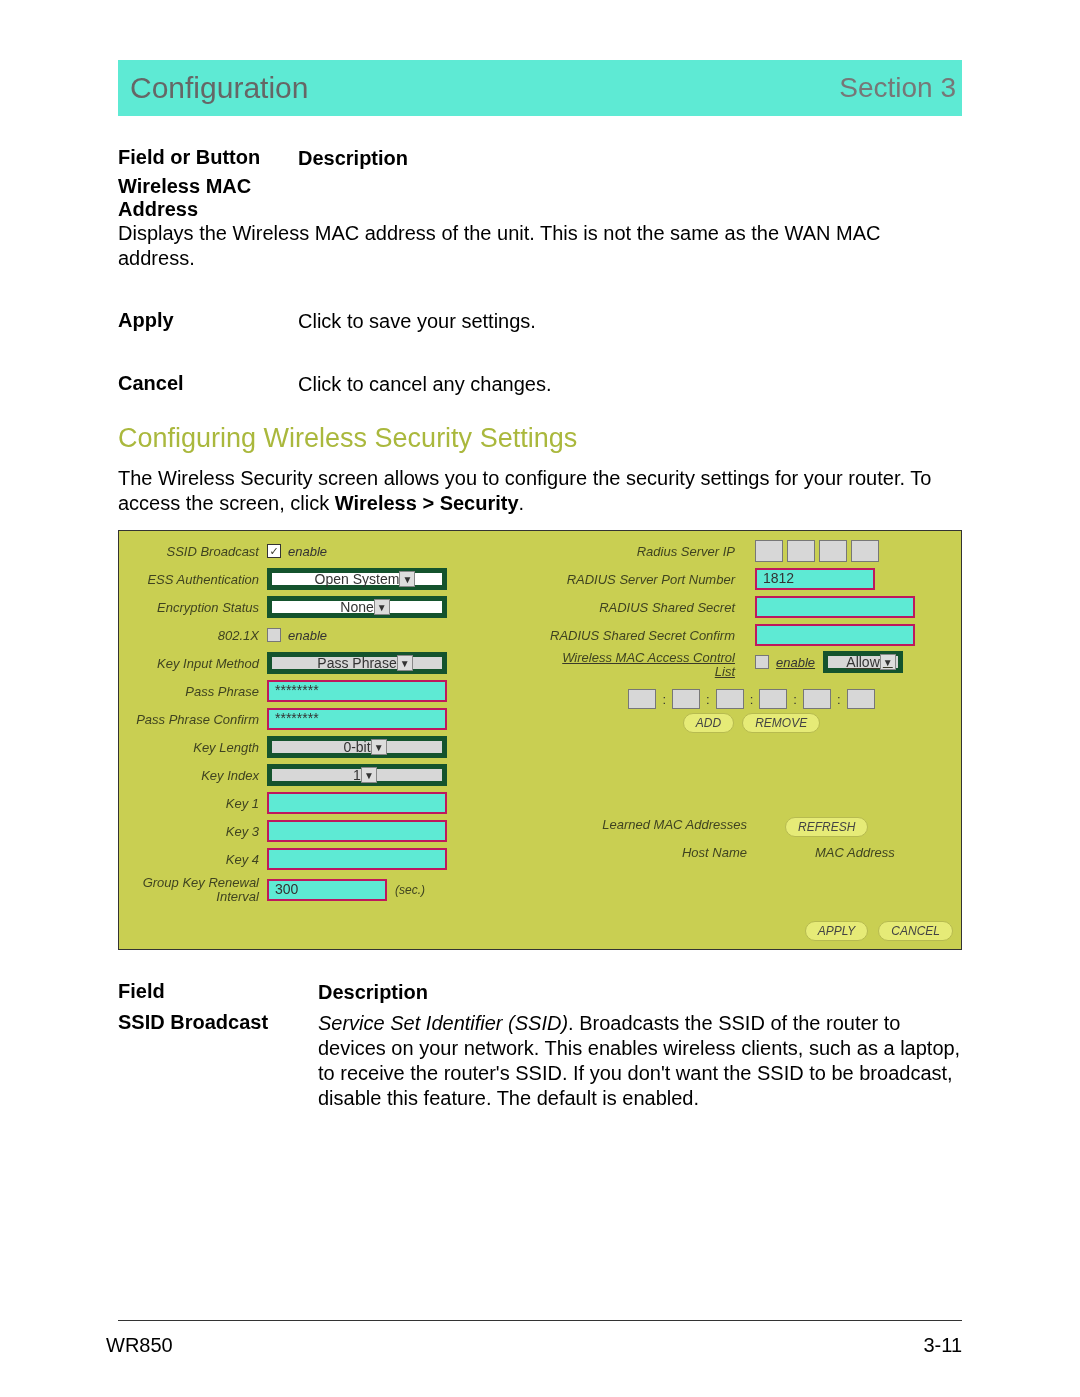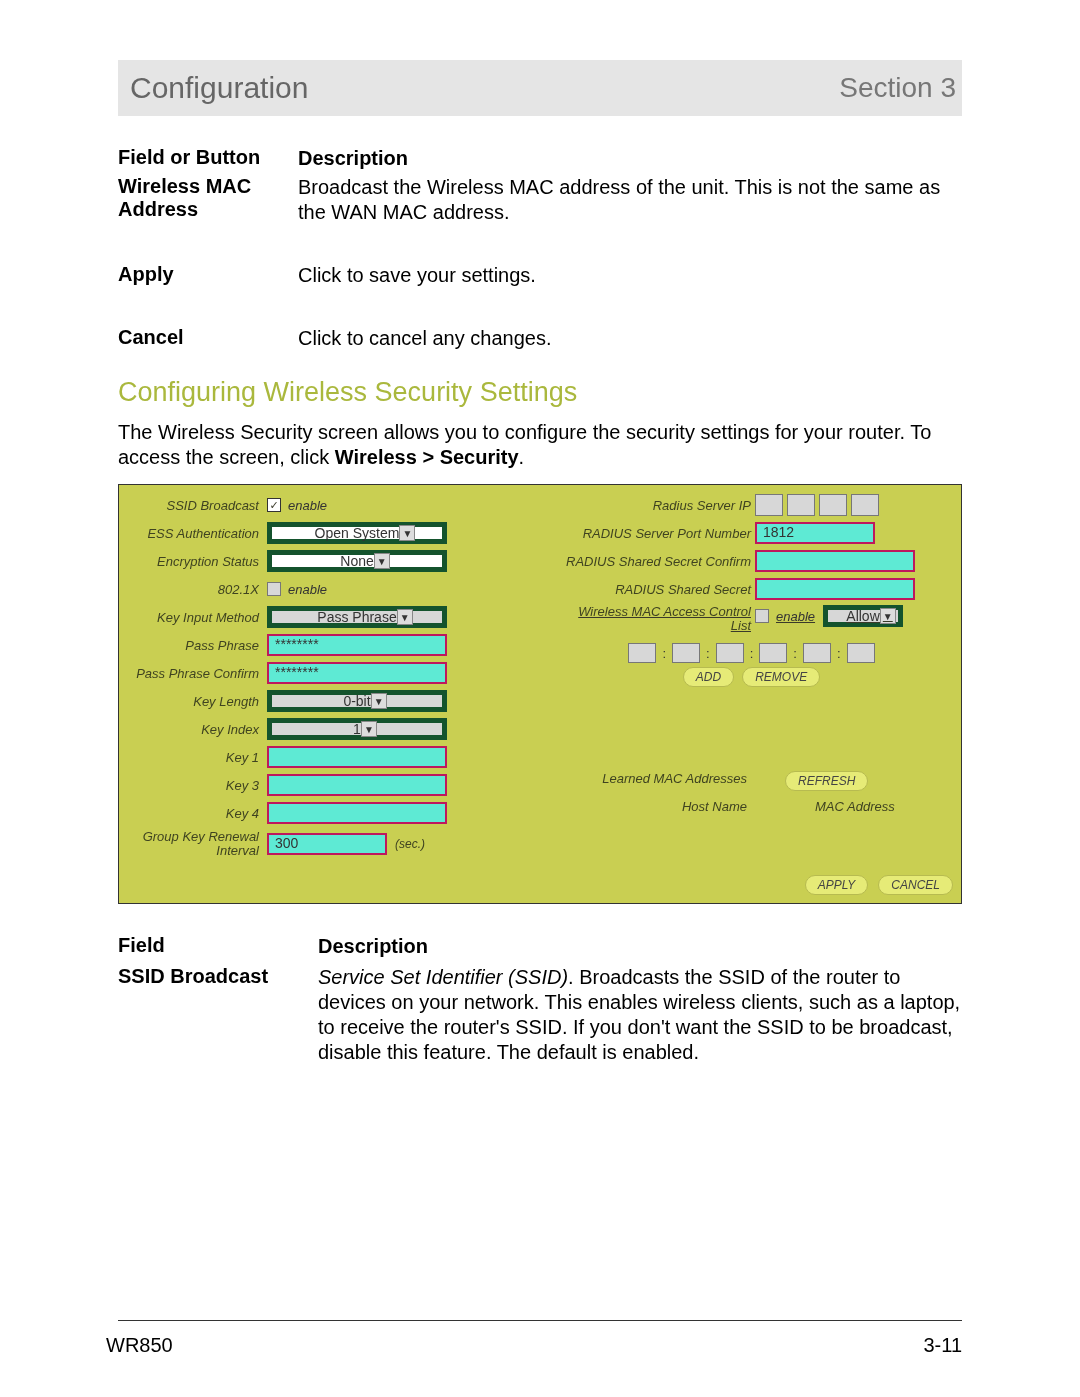--- a/index.html
+++ b/index.html
@@ -7,21 +7,21 @@
   body {
     width: 1080px;
     height: 1397px;
     font-family: Arial, Helvetica, sans-serif;
     color: #000;
     position: relative;
     padding: 0 118px;
   }
   .header-bar {
     margin-top: 60px;
-    background: #e5e5e5;
+    background: #5eead4;
     height: 56px;
     display: flex;
     align-items: center;
     justify-content: space-between;
     padding: 0 6px 0 12px;
   }
   .header-left {
     font-size: 30px;
     color: #666;
   }
@@ -110,21 +110,21 @@
     border-radius: 10px;
     height: 20px;
     padding: 0 12px;
     display: inline-flex; align-items: center;
     font-style: italic; font-size: 12px;
     color: #444;
     border: 1px solid #b7bb50;
   }
   .ritem { display:flex; align-items:center; height:28px; }
   .ritem.tall { height: 38px; align-items:flex-start; padding-top:2px;text-decoration:underline;}
-  .rlabel { flex:none; width: 205px; text-align:right; font-style: italic; font-size: 13px; color:#3f4320; padding-right: 4px;}
+  .rlabel { flex:none; width: 205px; text-align:right; font-style: italic; font-size: 13px; color:#3f4320; padding-right: 20px;}
   .rfield { flex:1; display:flex; align-items:center; gap:4px;}
   .learned-row { display:flex; margin-top: 84px; font-style: italic; font-size: 13px; color:#3f4320; }
   .learned-row .c1 { width:205px; text-align:right; padding-right:8px;}
   .learned-row .c2 { flex:1; }
   .hostmac-row { display:flex; font-style: italic; font-size: 13px; color:#3f4320; margin-top:8px;}
   .hostmac-row .c1 { width:205px; text-align:right; padding-right:8px;}
   .hostmac-row .c2 { flex:1; text-align:left; padding-left:60px;}
   .bottom-actions { display:flex; justify-content:flex-end; gap:10px; margin-top:14px; }
   .field-table2 { width: 100%; margin-top: 30px; font-size: 20px; }
   .field-table2 .row { display: flex; margin-bottom: 6px; }
@@ -140,23 +140,23 @@
 <div class="header-bar">
   <span class="header-left">Configuration</span>
   <span class="header-right">Section 3</span>
 </div>
 
 <div class="field-table">
   <div class="row">
     <div class="fcol">Field or Button</div>
     <div class="dcol"><b>Description</b></div>
   </div>
-  <div class="row" style="margin-top:-34px;">
+  <div class="row" style="margin-top:-34px;flex-direction:column;">
     <div class="fcol">Wireless MAC Address</div>
-    <div class="dcol">Broadcast the Wireless MAC address of the unit. This is not the same as the WAN MAC address.</div>
+    <div class="dcol">Displays the Wireless MAC address of the unit. This is not the same as the WAN MAC address.</div>
   </div>
   <div class="row">
     <div class="fcol">Apply</div>
     <div class="dcol">Click to save your settings.</div>
   </div>
   <div class="row last">
     <div class="fcol">Cancel</div>
     <div class="dcol">Click to cancel any changes.</div>
   </div>
 </div>
@@ -291,27 +291,27 @@
           <div class="ipbox"></div>
         </div>
       </div>
       <div class="ritem">
         <div class="rlabel">RADIUS Server Port Number</div>
         <div class="rfield">
             <div class="tinput" style="width:120px;">1812</div>
           </div>
       </div>
       <div class="ritem">
-        <div class="rlabel">RADIUS Shared Secret Confirm</div>
+        <div class="rlabel">RADIUS Shared Secret</div>
         <div class="rfield">
             <div class="tinput" style="width:160px;"></div>
           </div>
       </div>
       <div class="ritem">
-        <div class="rlabel">RADIUS Shared Secret</div>
+        <div class="rlabel">RADIUS Shared Secret Confirm</div>
         <div class="rfield">
             <div class="tinput" style="width:160px;"></div>
           </div>
       </div>
       <div class="ritem tall">
         <div class="rlabel" style="line-height:1.1;">
           <span>Wireless MAC Access Control</span><br>
           <span>List</span>
         </div>
         <div class="rfield">

